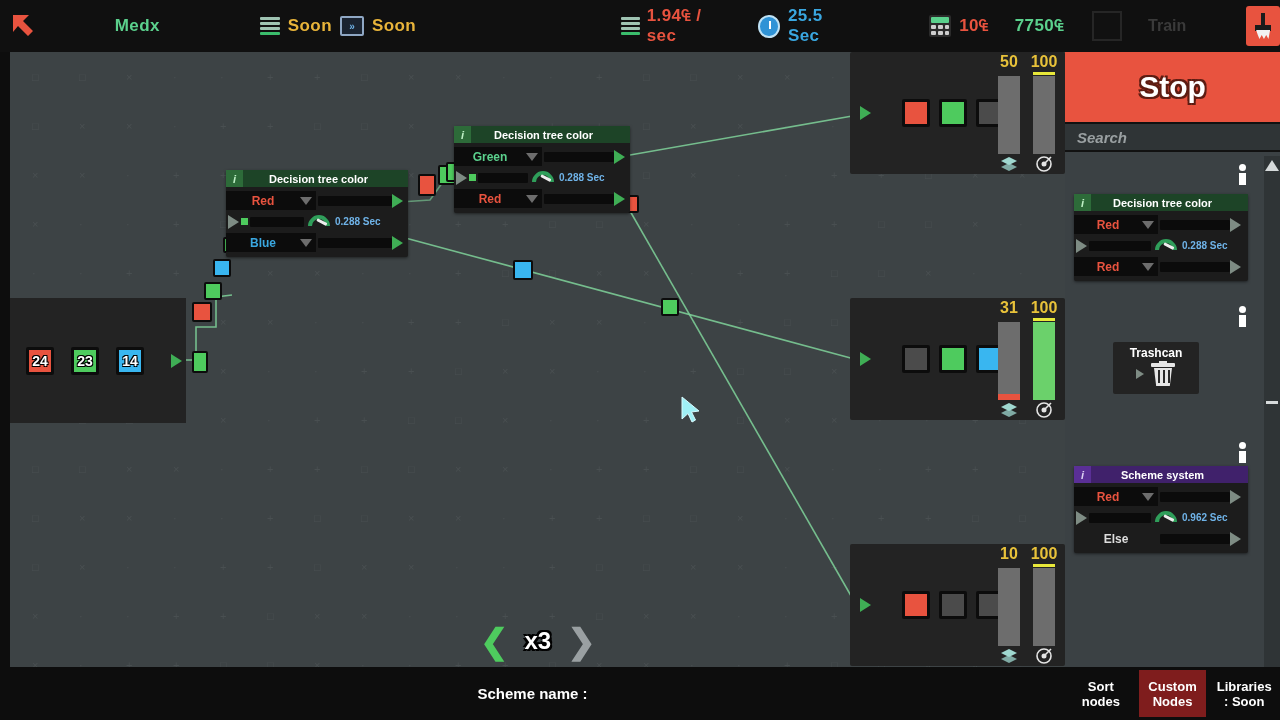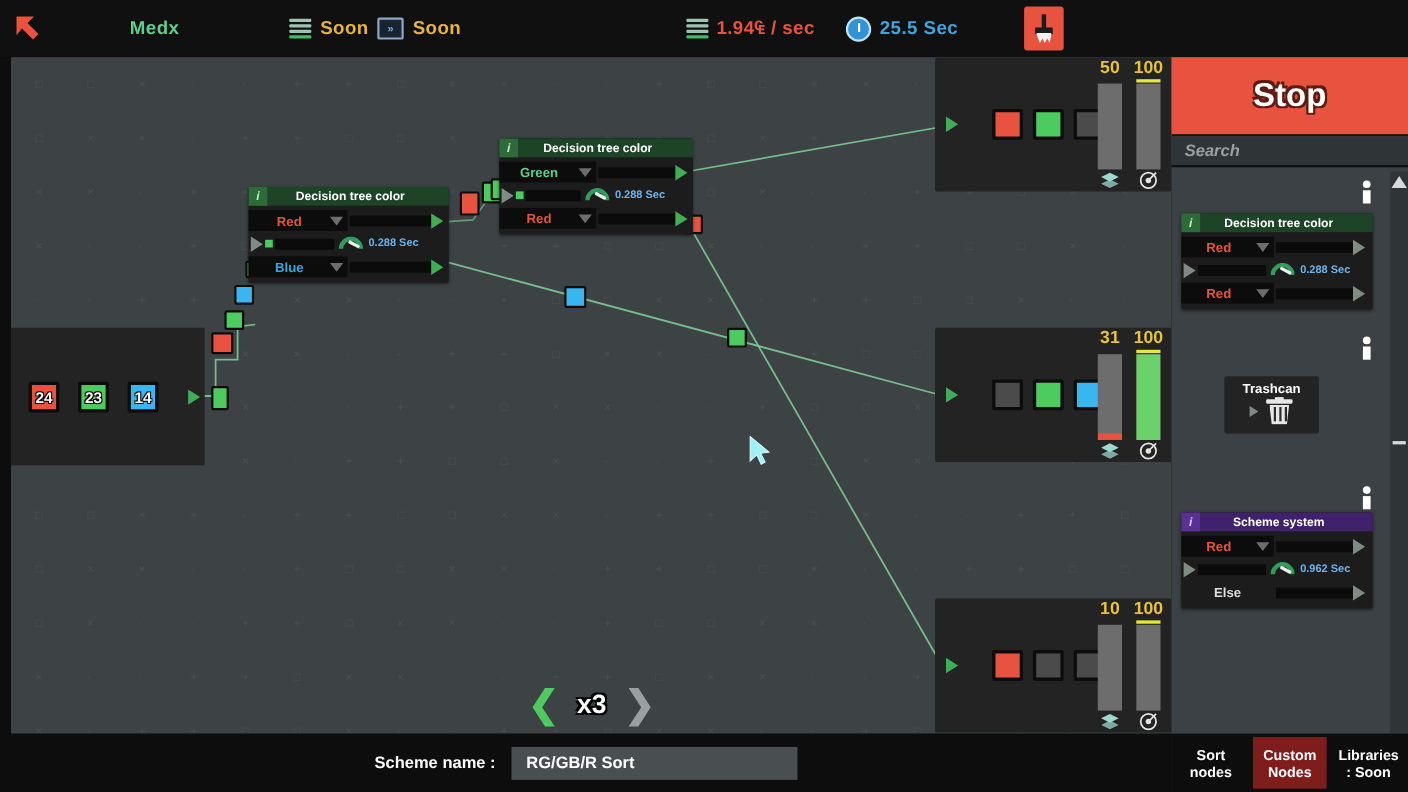--- a/index.html
+++ b/index.html
@@ -189,20 +189,41 @@
           <i></i>
           <i></i>
           <i></i>
           <i></i>
         </div>
       <div class="tb-label c-red">1.94₠ / sec</div>
     </div>
     <div class="tb-seg" style="margin-left:28px; gap:8px;">
       <div class="timer-icon"></div>
       <div class="tb-label c-blue">25.5 Sec</div>
+    </div>
+    <div class="tb-seg" style="margin-left:75px; gap:8px;">
+      <div class="calc-icon">
+        <div class="scr"></div>
+          <div class="kr">
+            <span></span>
+            <span></span>
+            <span></span>
+          </div>
+          <div class="kr">
+            <span></span>
+            <span></span>
+            <span></span>
+          </div>
+      </div>
+      <div class="tb-label c-red">10₠</div>
+      <div class="tb-label c-green" style="margin-left:18px;">7750₠</div>
+    </div>
+    <div class="tb-seg" style="margin-left:28px; gap:26px;">
+      <div class="train-box"></div>
+      <div id="train-label">Train</div>
     </div>
     <div id="broom-btn" style="margin-left:60px;">
       <div class="broom">
         <div class="handle"></div>
           <div class="head"></div>
           <div class="bristle"></div>
       </div>
     </div>
   </div>
 
@@ -862,23 +883,20 @@
     </div>
 
     <div id="scrollbar">
       <div id="scroll-up"></div>
       <div id="scroll-thumb"></div>
     </div>
   </div>
 
   <div id="bottombar">
     <div id="scheme-label">Scheme name :</div>
-    <div id="scheme-input">
-      <div id="scheme-value">RG/GB/R Sort</div>
-    </div>
   </div>
 
   <div id="tabs">
     <div class="tab">
       <span>Sort</span>
       <span>nodes</span>
     </div>
     <div class="tab active">
       <span>Custom</span>
       <span>Nodes</span>

